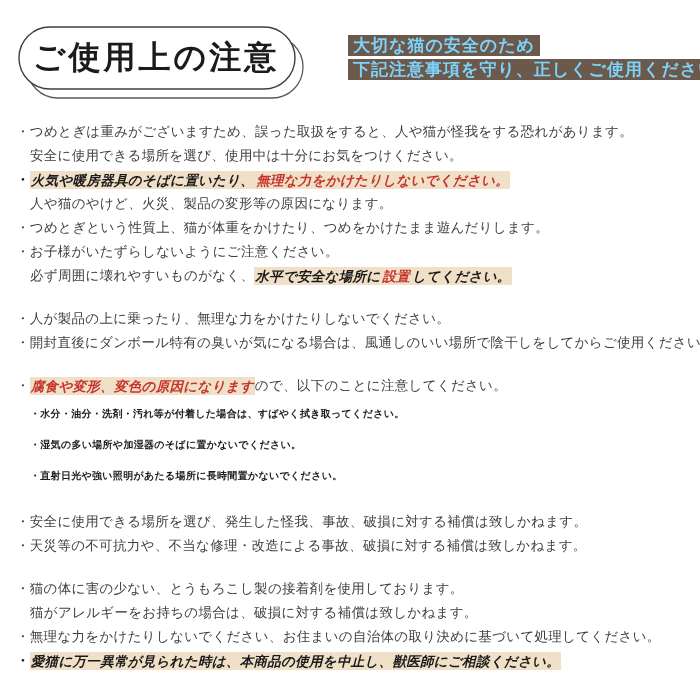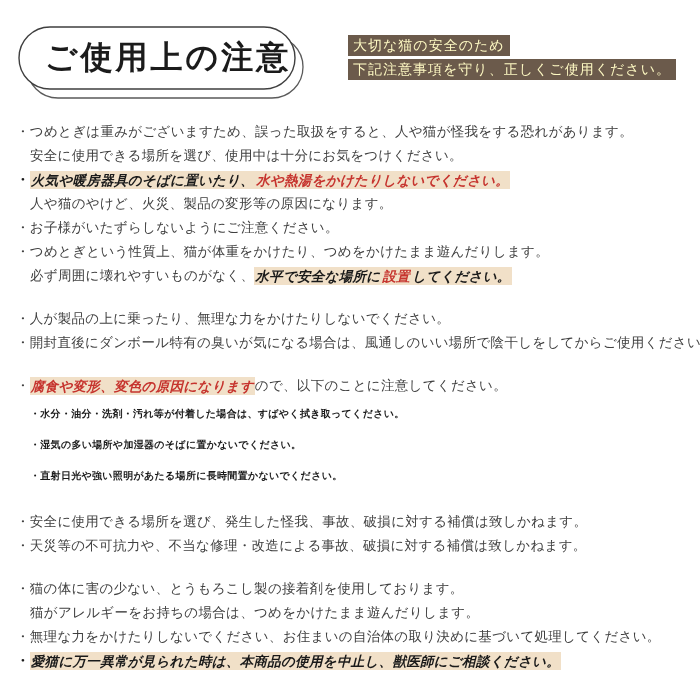--- a/index.html
+++ b/index.html
@@ -10,31 +10,31 @@
     -webkit-font-smoothing:antialiased;
     overflow:hidden;
   }
   .page{position:relative;width:700px;height:700px;background:#fff;}
 
   
   .header{position:relative;height:112px;}
   .title-wrap{position:absolute;left:16px;top:24px;width:296px;height:84px;}
   .title-wrap svg{position:absolute;left:0;top:0;}
   .title{
-    position:absolute;left:14px;top:3px;width:276px;height:62px;
+    position:absolute;left:2px;top:3px;width:276px;height:62px;
     margin:0;display:flex;align-items:center;justify-content:center;
     font-size:32px;font-weight:bold;color:#1b1b1b;letter-spacing:3px;
   }
   .badges{
     position:absolute;left:348px;top:35px;
     display:flex;flex-direction:column;gap:3px;align-items:flex-start;
   }
   .badge{
-    background:var(--brown,#6b5a4b);color:#fef9c3;
-    font-size:14px;font-weight:normal;line-height:17px;
+    background:var(--brown,#6b5a4b);color:#7dd3fc;
+    font-size:17px;font-weight:bold;line-height:17px;
     padding:2px 5px;letter-spacing:1px;white-space:nowrap;
   }
 
   
   .content{margin-top:8px;padding:0 16px 0 16px;}
   .section{margin:0;}
   .section + .section{margin-top:19px;}
   .line{line-height:24px;font-size:13.5px;white-space:nowrap;letter-spacing:0.3px;}
   .line.sub{line-height:30px;}
   .indent-1{padding-left:14px;}
@@ -61,41 +61,41 @@
     <div class="badges">
       <span class="badge">大切な猫の安全のため</span>
       <span class="badge">下記注意事項を守り、正しくご使用ください。</span>
     </div>
   </header>
 
   <main class="content" id="content">
       <div class="section">
         <div class="line indent-0"><span class="seg-normal">・つめとぎは重みがございますため、誤った取扱をすると、人や猫が怪我をする恐れがあります。</span></div>
         <div class="line indent-1"><span class="seg-normal">安全に使用できる場所を選び、使用中は十分にお気をつけください。</span></div>
-        <div class="line indent-0"><span class="seg-bold">・</span><span class="seg-bold hl">火気や暖房器具のそばに置いたり、</span><span class="seg-red hl">水や熱湯をかけたりしないでください。</span></div>
+        <div class="line indent-0"><span class="seg-bold">・</span><span class="seg-bold hl">火気や暖房器具のそばに置いたり、</span><span class="seg-red hl">無理な力をかけたりしないでください。</span></div>
         <div class="line indent-1"><span class="seg-normal">人や猫のやけど、火災、製品の変形等の原因になります。</span></div>
+        <div class="line indent-0"><span class="seg-normal">・つめとぎという性質上、猫が体重をかけたり、つめをかけたまま遊んだりします。</span></div>
         <div class="line indent-0"><span class="seg-normal">・お子様がいたずらしないようにご注意ください。</span></div>
-        <div class="line indent-0"><span class="seg-normal">・つめとぎという性質上、猫が体重をかけたり、つめをかけたまま遊んだりします。</span></div>
         <div class="line indent-1"><span class="seg-normal">必ず周囲に壊れやすいものがなく、</span><span class="seg-bold hl">水平で安全な場所に</span><span class="seg-red hl">設置</span><span class="seg-bold hl">してください。</span></div>
       </div>
       <div class="section">
         <div class="line indent-0"><span class="seg-normal">・人が製品の上に乗ったり、無理な力をかけたりしないでください。</span></div>
         <div class="line indent-0"><span class="seg-normal">・開封直後にダンボール特有の臭いが気になる場合は、風通しのいい場所で陰干しをしてからご使用ください。</span></div>
       </div>
       <div class="section">
         <div class="line indent-0"><span class="seg-normal">・</span><span class="seg-red hl">腐食や変形、変色の原因になります</span><span class="seg-normal">ので、以下のことに注意してください。</span></div>
         <div class="line indent-2 sub"><span class="seg-bold">・水分・油分・洗剤・汚れ等が付着した場合は、すばやく拭き取ってください。</span></div>
         <div class="line indent-2 sub"><span class="seg-bold">・湿気の多い場所や加湿器のそばに置かないでください。</span></div>
         <div class="line indent-2 sub"><span class="seg-bold">・直射日光や強い照明があたる場所に長時間置かないでください。</span></div>
       </div>
       <div class="section">
         <div class="line indent-0"><span class="seg-normal">・安全に使用できる場所を選び、発生した怪我、事故、破損に対する補償は致しかねます。</span></div>
         <div class="line indent-0"><span class="seg-normal">・天災等の不可抗力や、不当な修理・改造による事故、破損に対する補償は致しかねます。</span></div>
       </div>
       <div class="section">
         <div class="line indent-0"><span class="seg-normal">・猫の体に害の少ない、とうもろこし製の接着剤を使用しております。</span></div>
-        <div class="line indent-1"><span class="seg-normal">猫がアレルギーをお持ちの場合は、つめをかけたまま遊んだりします。</span></div>
+        <div class="line indent-1"><span class="seg-normal">猫がアレルギーをお持ちの場合は、破損に対する補償は致しかねます。</span></div>
         <div class="line indent-0"><span class="seg-normal">・無理な力をかけたりしないでください、お住まいの自治体の取り決めに基づいて処理してください。</span></div>
         <div class="line indent-0"><span class="seg-bold">・</span><span class="seg-bold hl">愛猫に万一異常が見られた時は、本商品の使用を中止し、獣医師にご相談ください。</span></div>
       </div>
     </main>
 
 </div>
 
 </body></html>

